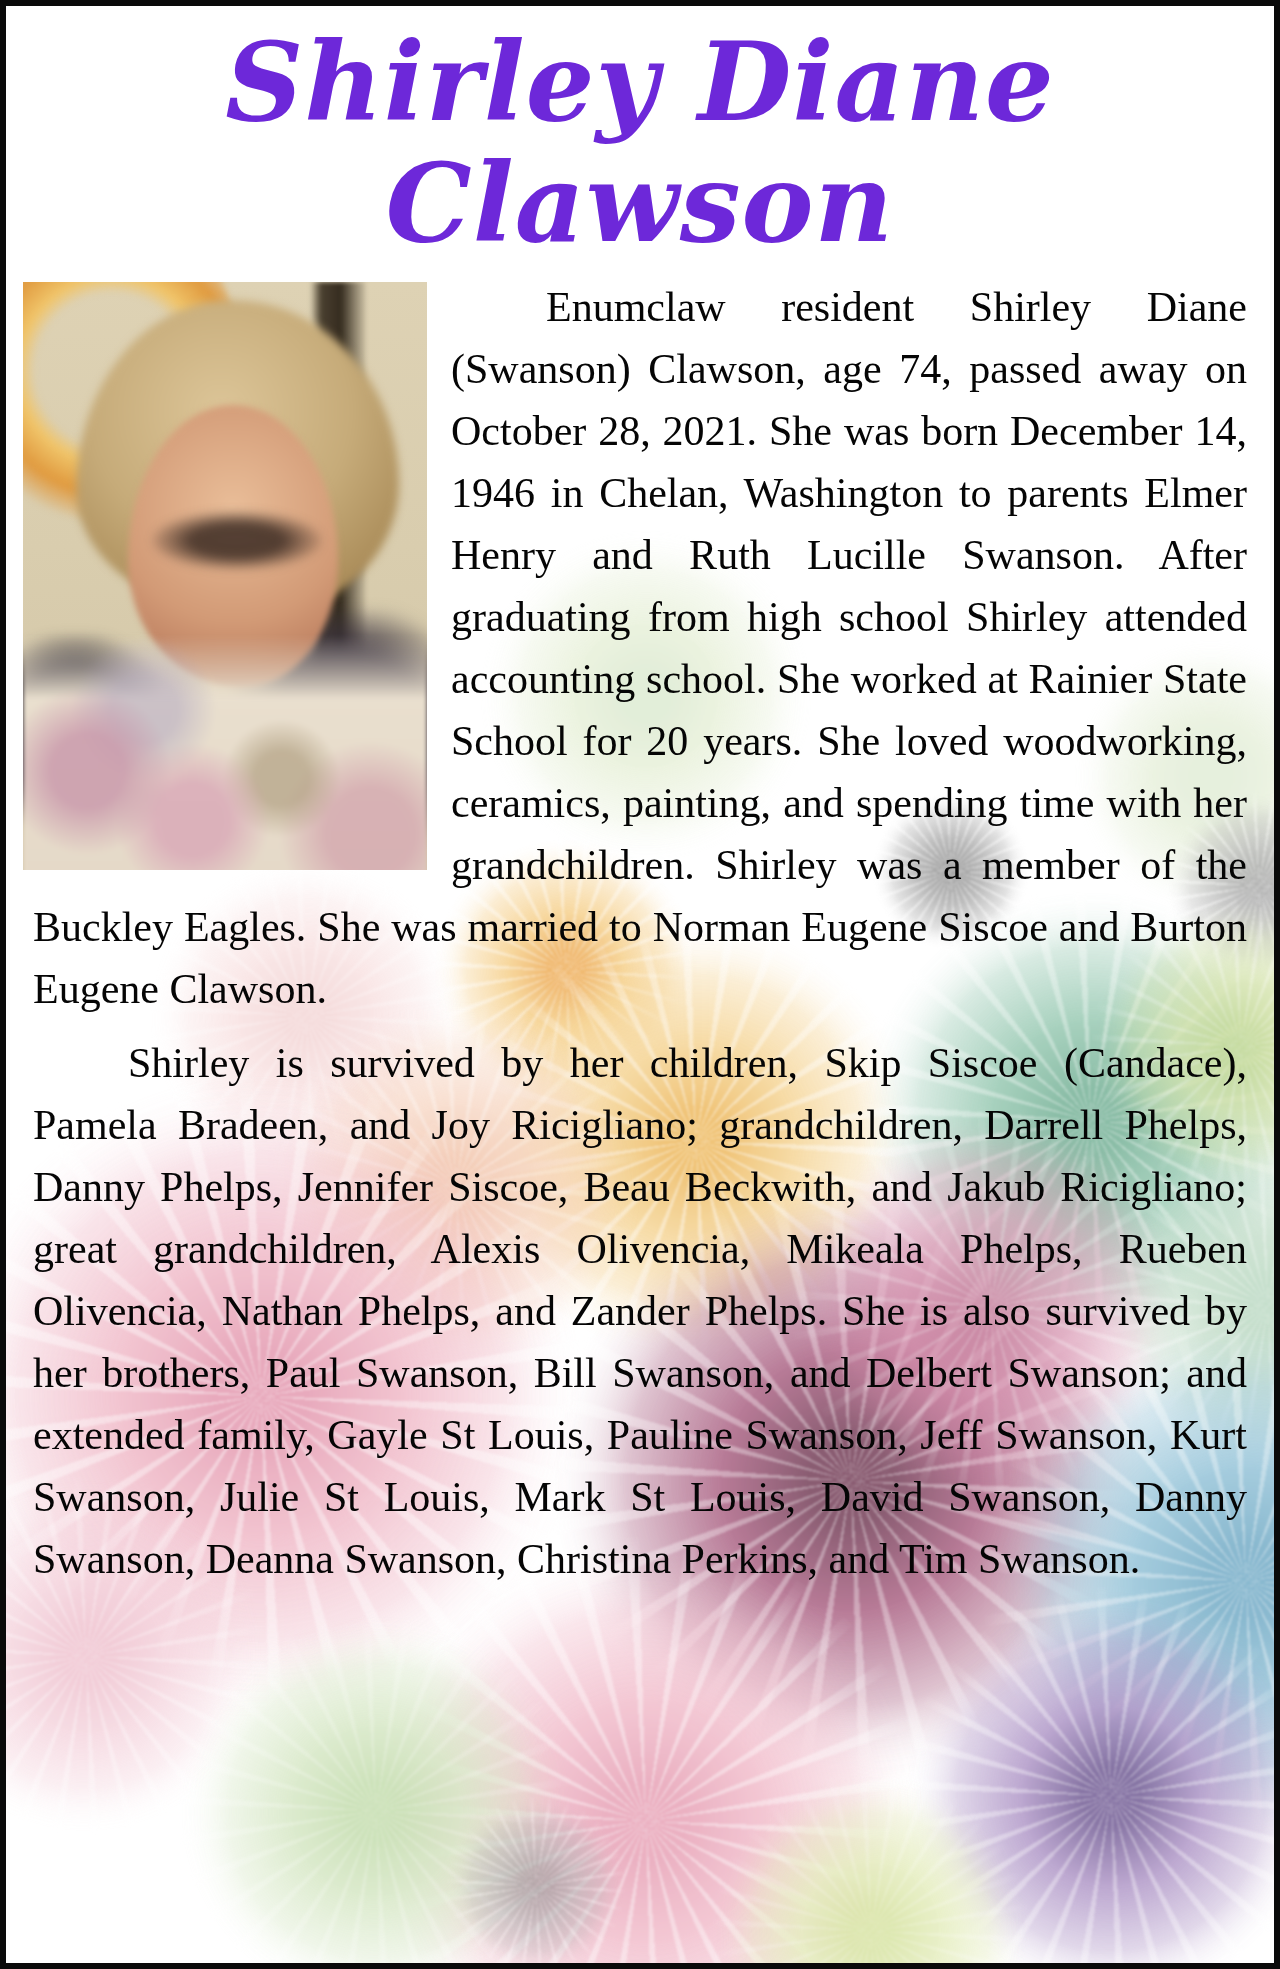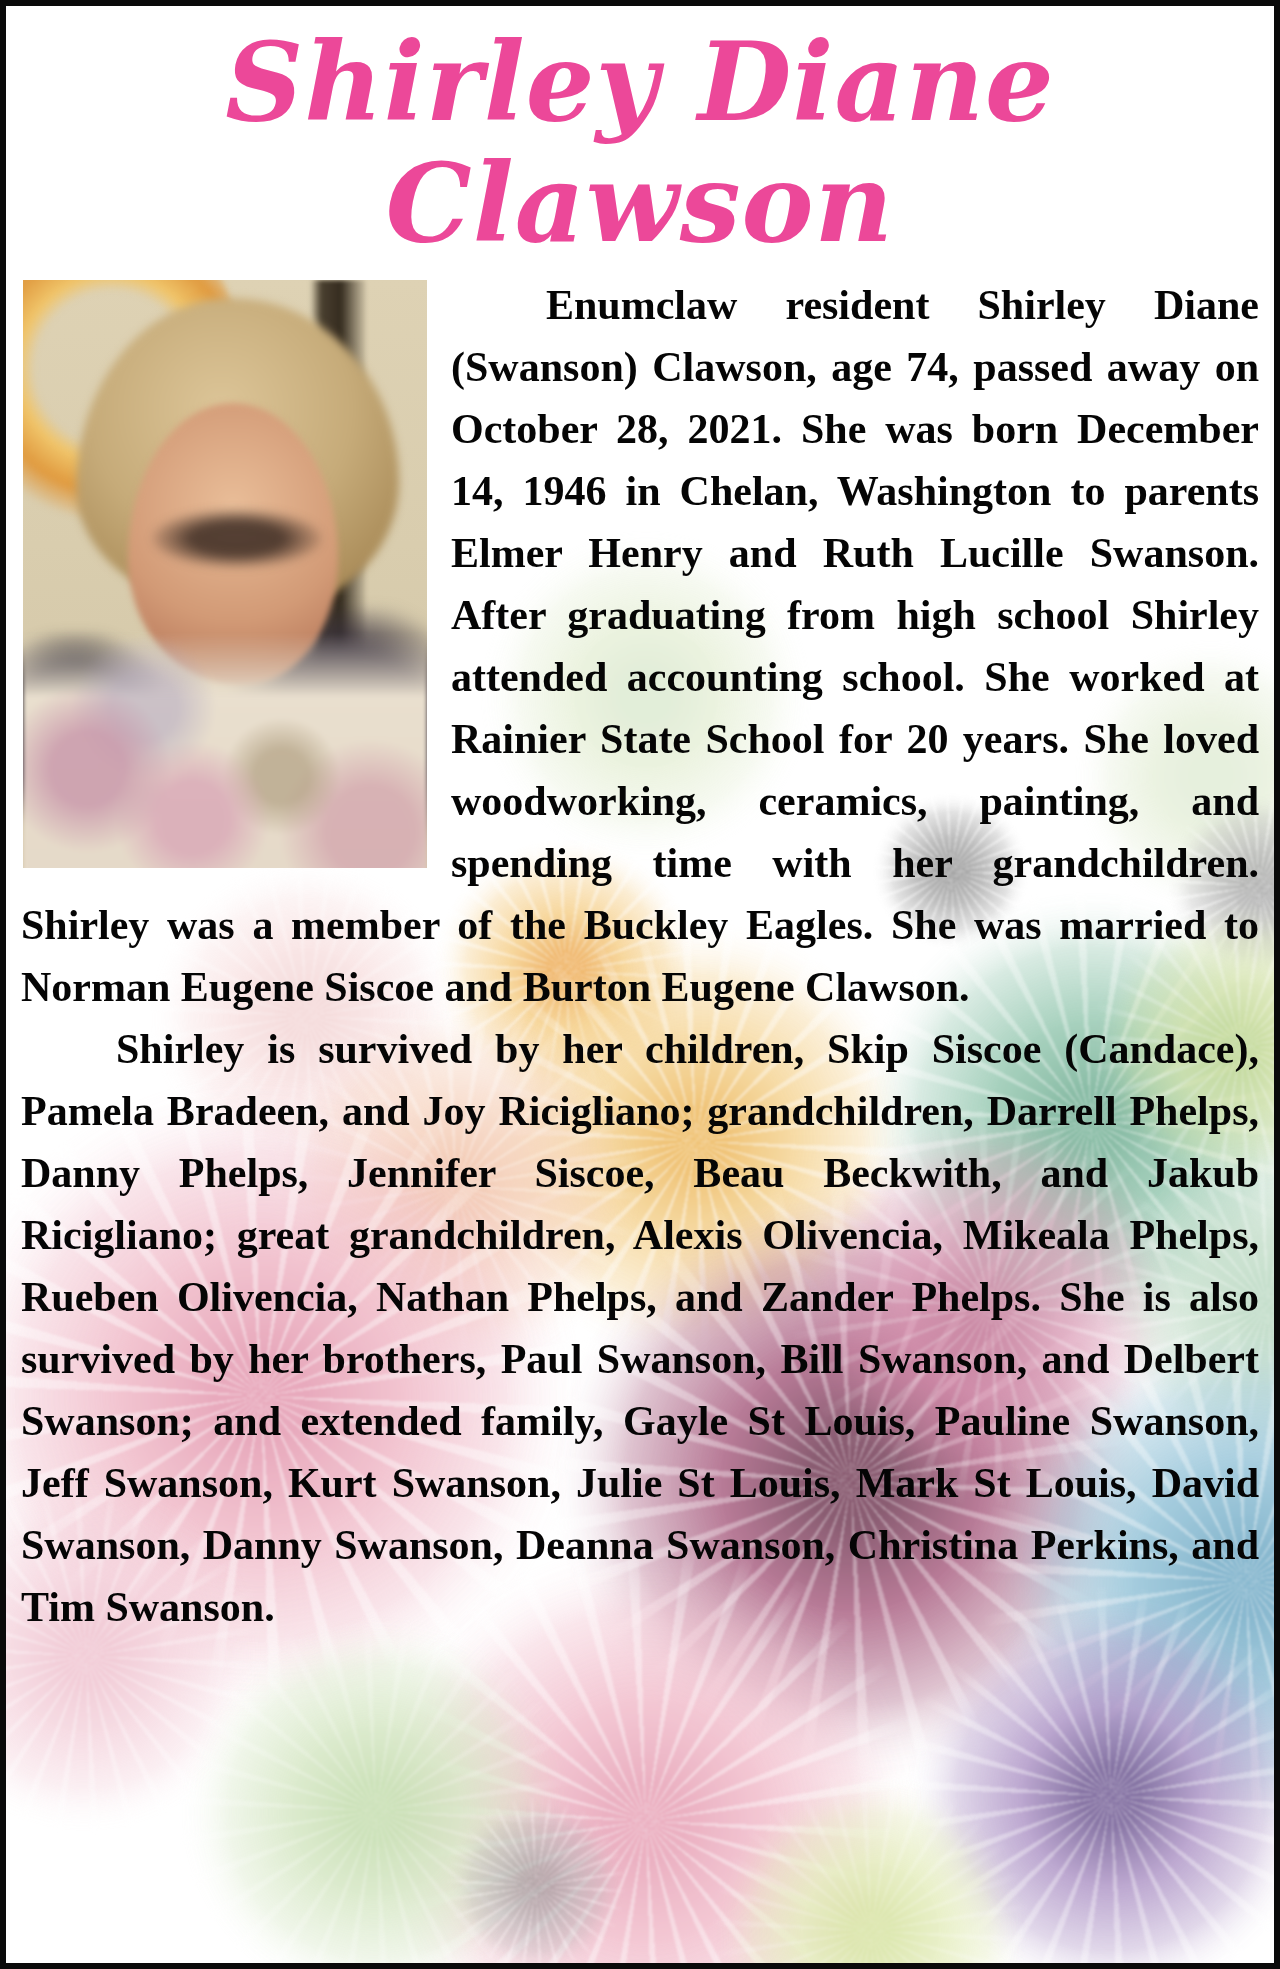--- a/index.html
+++ b/index.html
@@ -34,29 +34,29 @@
   .content{position:relative;padding:0 15px;}
   h1.title{
     margin:16px 0 10px 0;
     text-align:center;
     font-family:"DejaVu Serif",serif;
     font-style:italic;
     font-weight:600;
     font-size:108px;
     line-height:1.12;
     letter-spacing:1px;
-    color:#ec4899;
+    color:#6d28d9;
   }
   article{
     font-size:42px;
     line-height:62px;
     text-align:justify;
     color:#050505;
   }
-  article p{margin:0;text-indent:95px;font-weight:bold;}
+  article p{margin:12px;text-indent:95px;}
   
   .photo{
     position:relative;
     float:left;
     width:404px;height:588px;
     margin:6px 24px 8px 2px;
     overflow:hidden;
     background:linear-gradient(180deg,#ded2b4 0%,#d9cdae 45%,#d2c5a6 100%);
   }
   .photo .layer{position:absolute;}

